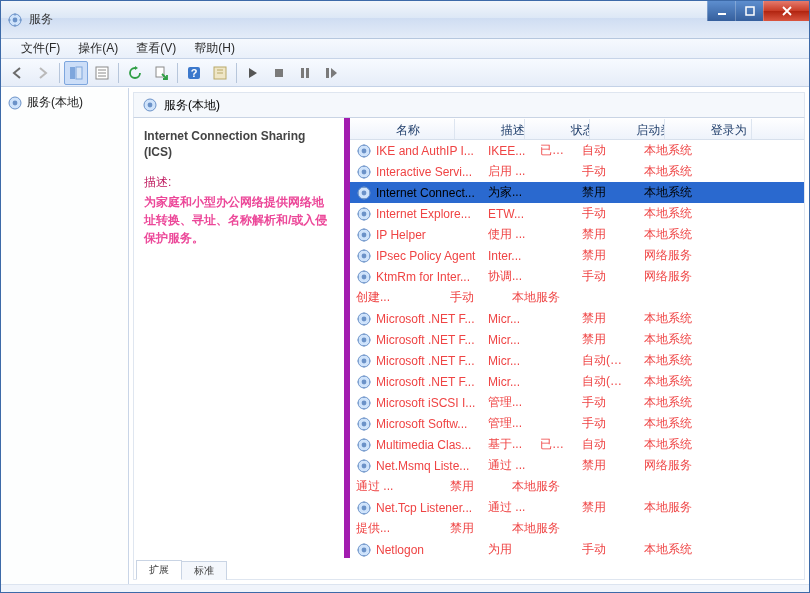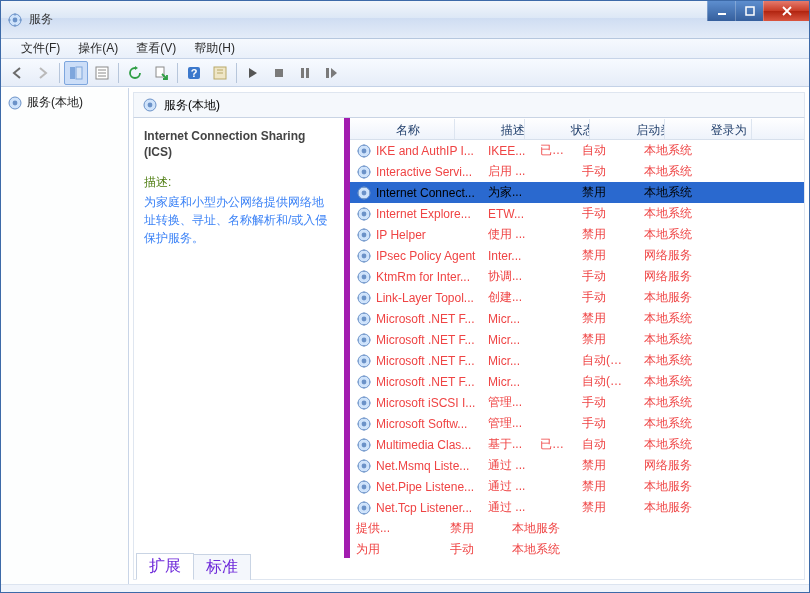--- a/index.html
+++ b/index.html
@@ -175,26 +175,27 @@
     background: #fff;
     overflow: hidden;
   }
   .desc-title {
     font-weight: bold;
     color: #444;
     margin-bottom: 14px;
     line-height: 1.35;
   }
   .desc-label {
-    color: #4d7c0f;
+    color: #be185d;
     margin-bottom: 2px;
   }
   .desc-body {
-    color: #3b82f6;
+    color: #ec4899;
     line-height: 1.5;
+    font-weight: bold;
   }
 
   
   .list-pane {
     flex: 1;
     display: flex;
     flex-direction: column;
     overflow: hidden;
     background: #fff;
   }
@@ -268,22 +269,22 @@
     background: #fff;
     margin: 0 4px 4px 4px;
     border: 1px solid #dfe6f0;
     border-top: none;
   }
   .tab {
     padding: 2px 12px;
     border: 1px solid #c9d4e4;
     border-bottom: none;
     background: #f4f7fc;
-    color: #6d28d9;
-    font-size: 16px;
+    color: #404040;
+    font-size: 10px;
     margin-right: -1px;
     position: relative;
     top: 1px;
   }
   .tab.active {
     background: #fff;
     border-bottom: 1px solid #fff;
     z-index: 2;
   }
 
@@ -623,35 +624,20 @@
                     </svg>
                   </span>
                   <span>KtmRm for Inter...</span>
                 </div>
                 <div class="cell c-desc">协调...</div>
                 <div class="cell c-status"></div>
                 <div class="cell c-start">手动</div>
                 <div class="cell c-logon">网络服务</div>
               </div>
               <div class="row">
-                <div class="cell c-name">
-                  <span class="svc-icon">
-                    <svg width="16" height="16" viewBox="0 0 16 16">
-                      <circle cx="8" cy="8" r="6" fill="#cfe3fb" stroke="#6b92c8"></circle>
-                      <circle cx="8" cy="8" r="2.4" fill="#6b92c8"></circle>
-                      <g stroke="#6b92c8" stroke-width="1.2">
-                        <line x1="8" y1="1.5" x2="8" y2="3"></line>
-                        <line x1="8" y1="13" x2="8" y2="14.5"></line>
-                        <line x1="1.5" y1="8" x2="3" y2="8"></line>
-                        <line x1="13" y1="8" x2="14.5" y2="8"></line>
-                      </g>
-                    </svg>
-                  </span>
-                  <span>Link-Layer Topol...</span>
-                </div>
                 <div class="cell c-desc">创建...</div>
                 <div class="cell c-status"></div>
                 <div class="cell c-start">手动</div>
                 <div class="cell c-logon">本地服务</div>
               </div>
               <div class="row">
                 <div class="cell c-name">
                   <span class="svc-icon">
                     <svg width="16" height="16" viewBox="0 0 16 16">
                       <circle cx="8" cy="8" r="6" fill="#cfe3fb" stroke="#6b92c8"></circle>
@@ -812,35 +798,20 @@
                     </svg>
                   </span>
                   <span>Net.Msmq Liste...</span>
                 </div>
                 <div class="cell c-desc">通过 ...</div>
                 <div class="cell c-status"></div>
                 <div class="cell c-start">禁用</div>
                 <div class="cell c-logon">网络服务</div>
               </div>
               <div class="row">
-                <div class="cell c-name">
-                  <span class="svc-icon">
-                    <svg width="16" height="16" viewBox="0 0 16 16">
-                      <circle cx="8" cy="8" r="6" fill="#cfe3fb" stroke="#6b92c8"></circle>
-                      <circle cx="8" cy="8" r="2.4" fill="#6b92c8"></circle>
-                      <g stroke="#6b92c8" stroke-width="1.2">
-                        <line x1="8" y1="1.5" x2="8" y2="3"></line>
-                        <line x1="8" y1="13" x2="8" y2="14.5"></line>
-                        <line x1="1.5" y1="8" x2="3" y2="8"></line>
-                        <line x1="13" y1="8" x2="14.5" y2="8"></line>
-                      </g>
-                    </svg>
-                  </span>
-                  <span>Net.Pipe Listene...</span>
-                </div>
                 <div class="cell c-desc">通过 ...</div>
                 <div class="cell c-status"></div>
                 <div class="cell c-start">禁用</div>
                 <div class="cell c-logon">本地服务</div>
               </div>
               <div class="row">
                 <div class="cell c-name">
                   <span class="svc-icon">
                     <svg width="16" height="16" viewBox="0 0 16 16">
                       <circle cx="8" cy="8" r="6" fill="#cfe3fb" stroke="#6b92c8"></circle>
@@ -860,20 +831,35 @@
                 <div class="cell c-start">禁用</div>
                 <div class="cell c-logon">本地服务</div>
               </div>
               <div class="row">
                 <div class="cell c-desc">提供...</div>
                 <div class="cell c-status"></div>
                 <div class="cell c-start">禁用</div>
                 <div class="cell c-logon">本地服务</div>
               </div>
               <div class="row">
+                <div class="cell c-name">
+                  <span class="svc-icon">
+                    <svg width="16" height="16" viewBox="0 0 16 16">
+                      <circle cx="8" cy="8" r="6" fill="#cfe3fb" stroke="#6b92c8"></circle>
+                      <circle cx="8" cy="8" r="2.4" fill="#6b92c8"></circle>
+                      <g stroke="#6b92c8" stroke-width="1.2">
+                        <line x1="8" y1="1.5" x2="8" y2="3"></line>
+                        <line x1="8" y1="13" x2="8" y2="14.5"></line>
+                        <line x1="1.5" y1="8" x2="3" y2="8"></line>
+                        <line x1="13" y1="8" x2="14.5" y2="8"></line>
+                      </g>
+                    </svg>
+                  </span>
+                  <span>Netlogon</span>
+                </div>
                 <div class="cell c-desc">为用</div>
                 <div class="cell c-status"></div>
                 <div class="cell c-start">手动</div>
                 <div class="cell c-logon">本地系统</div>
               </div>
             </div>
         </div>
 
       </div>
 

